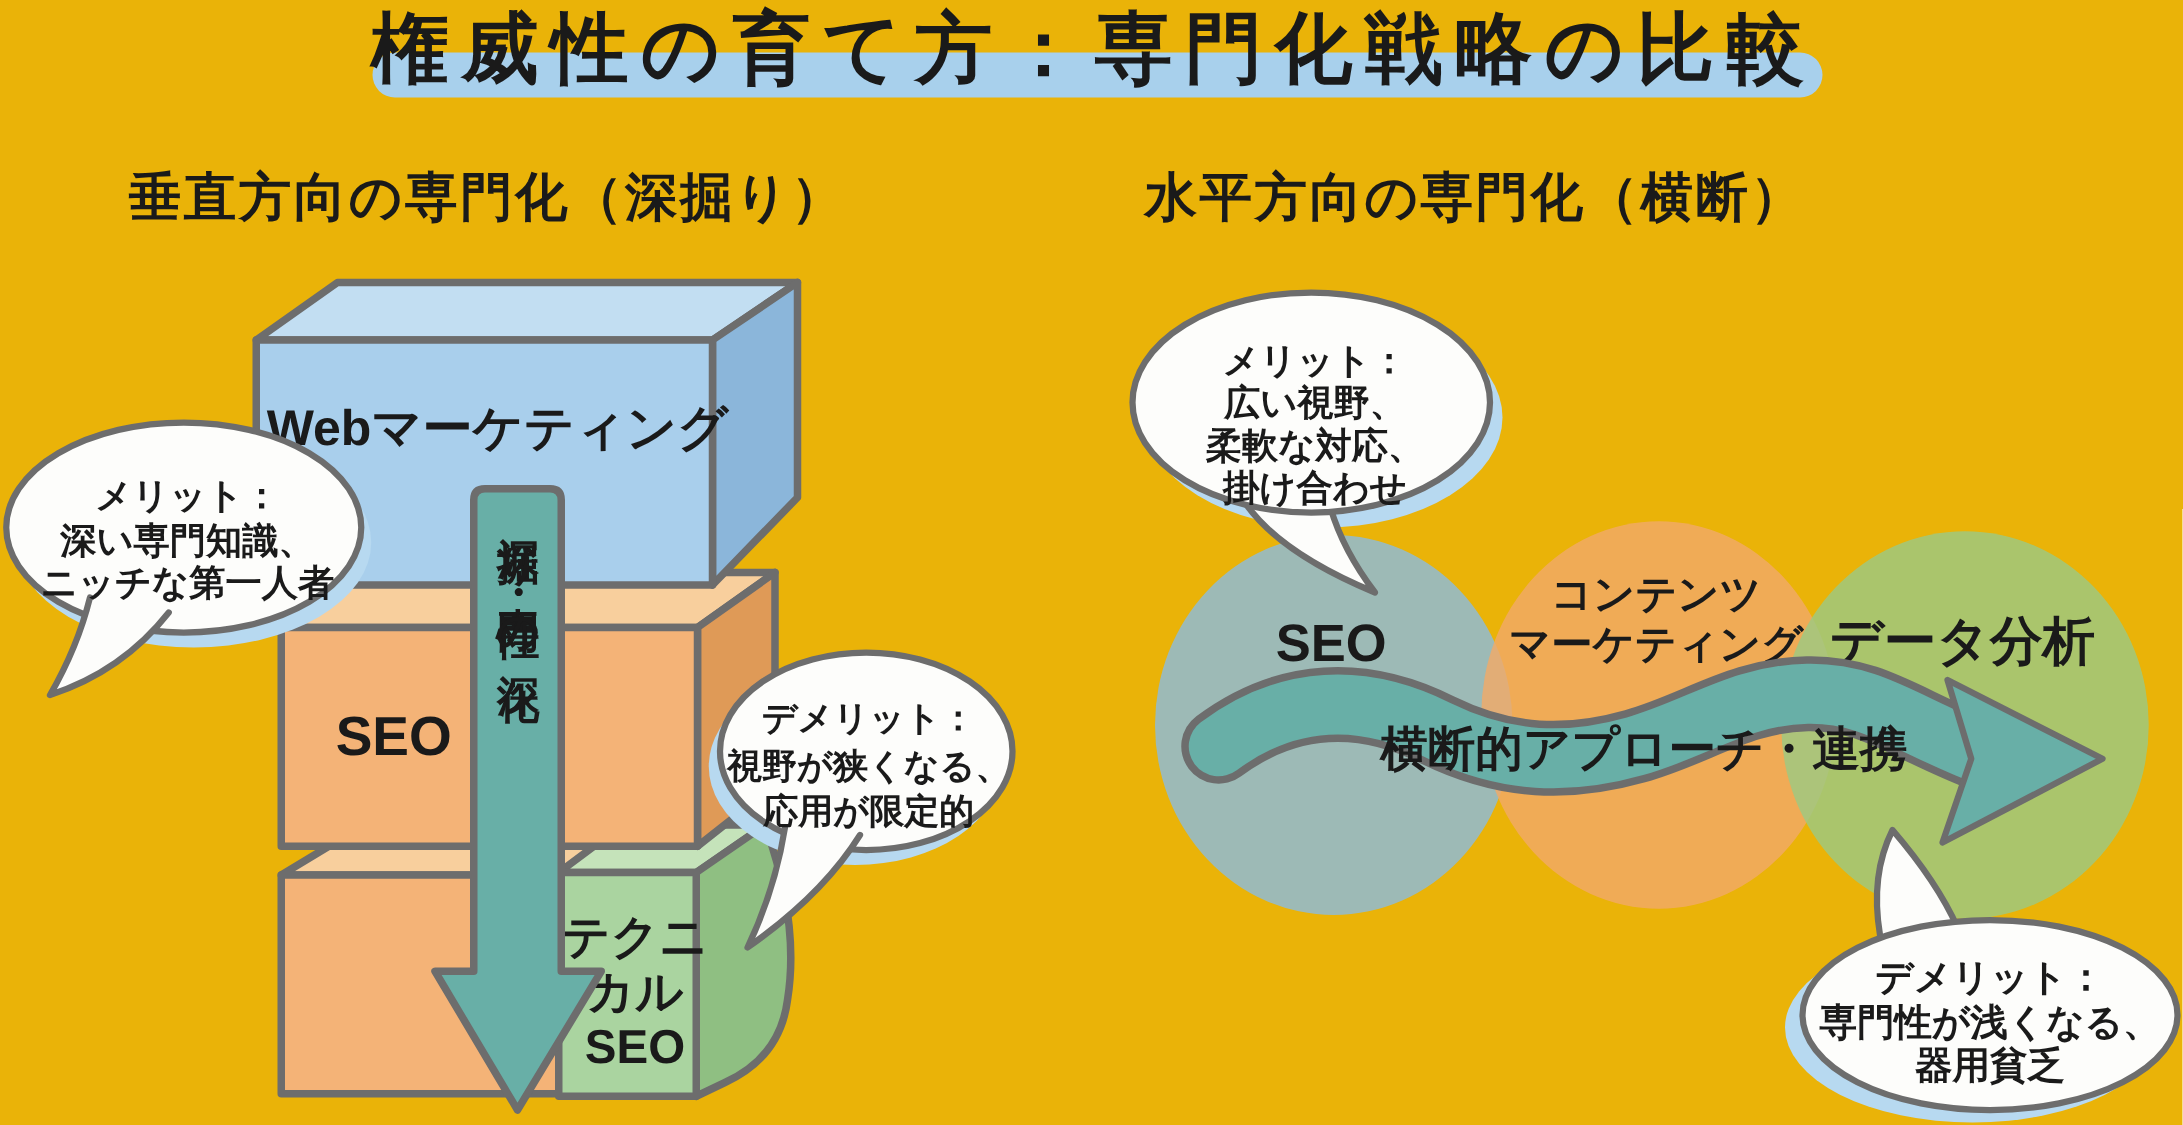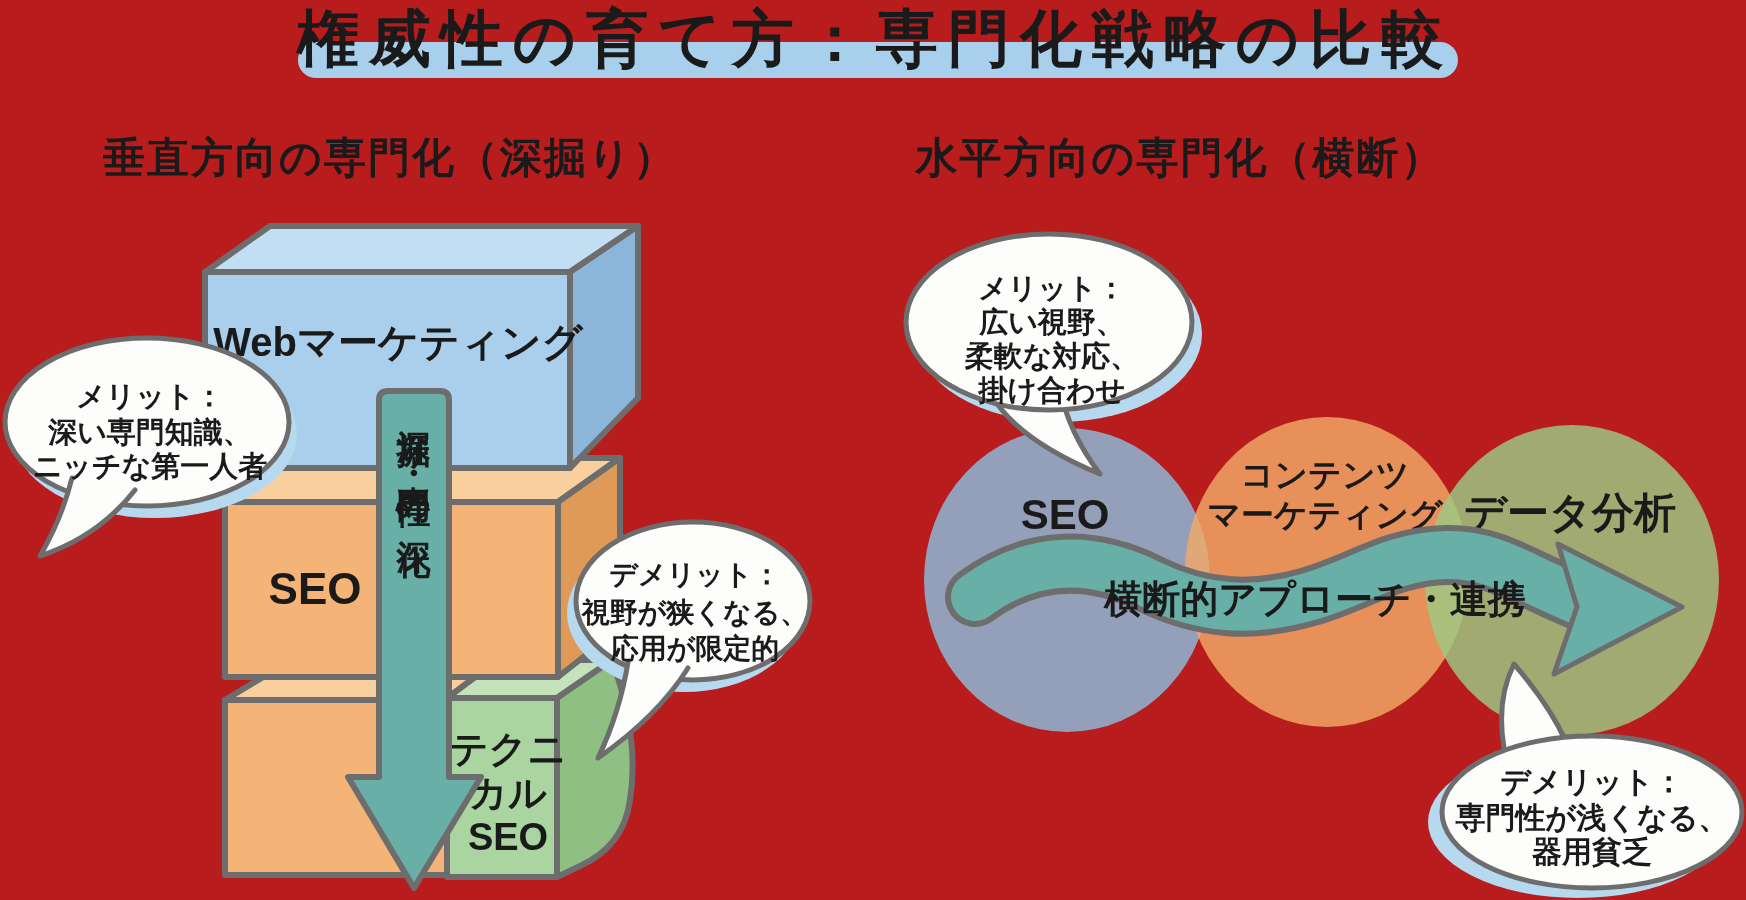--- a/index.html
+++ b/index.html
@@ -1,16 +1,16 @@
 <!DOCTYPE html>
 <html><head>
 <meta charset="utf-8">
 <style>
   html,body { margin:0; padding:0; background:#ffffff; }
-  .stage { position:relative; width:1746px; height:900px; background:#b91c1c; overflow:hidden;
+  .stage { position:relative; width:1746px; height:900px; background:#eab308; overflow:hidden;
            font-family:"Liberation Sans","DejaVu Sans",sans-serif; }
   svg text { font-family:"Liberation Sans","DejaVu Sans",sans-serif; fill:#1a1a1a; }
   .title-txt   { font-size:62px; font-weight:900; letter-spacing:10px; }
   .heading-txt { font-size:42px; font-weight:800; letter-spacing:2px; }
   .box-label   { font-size:40px; font-weight:800; }
   .box-label-lg{ font-size:44px; font-weight:800; }
   .cube-line   { font-size:38px; font-weight:800; }
   .bubble-line { font-size:29px; font-weight:800; }
   .bubble-line-sm { font-size:28px; font-weight:800; }
   .bubble-line-rd { font-size:30px; font-weight:800; }

